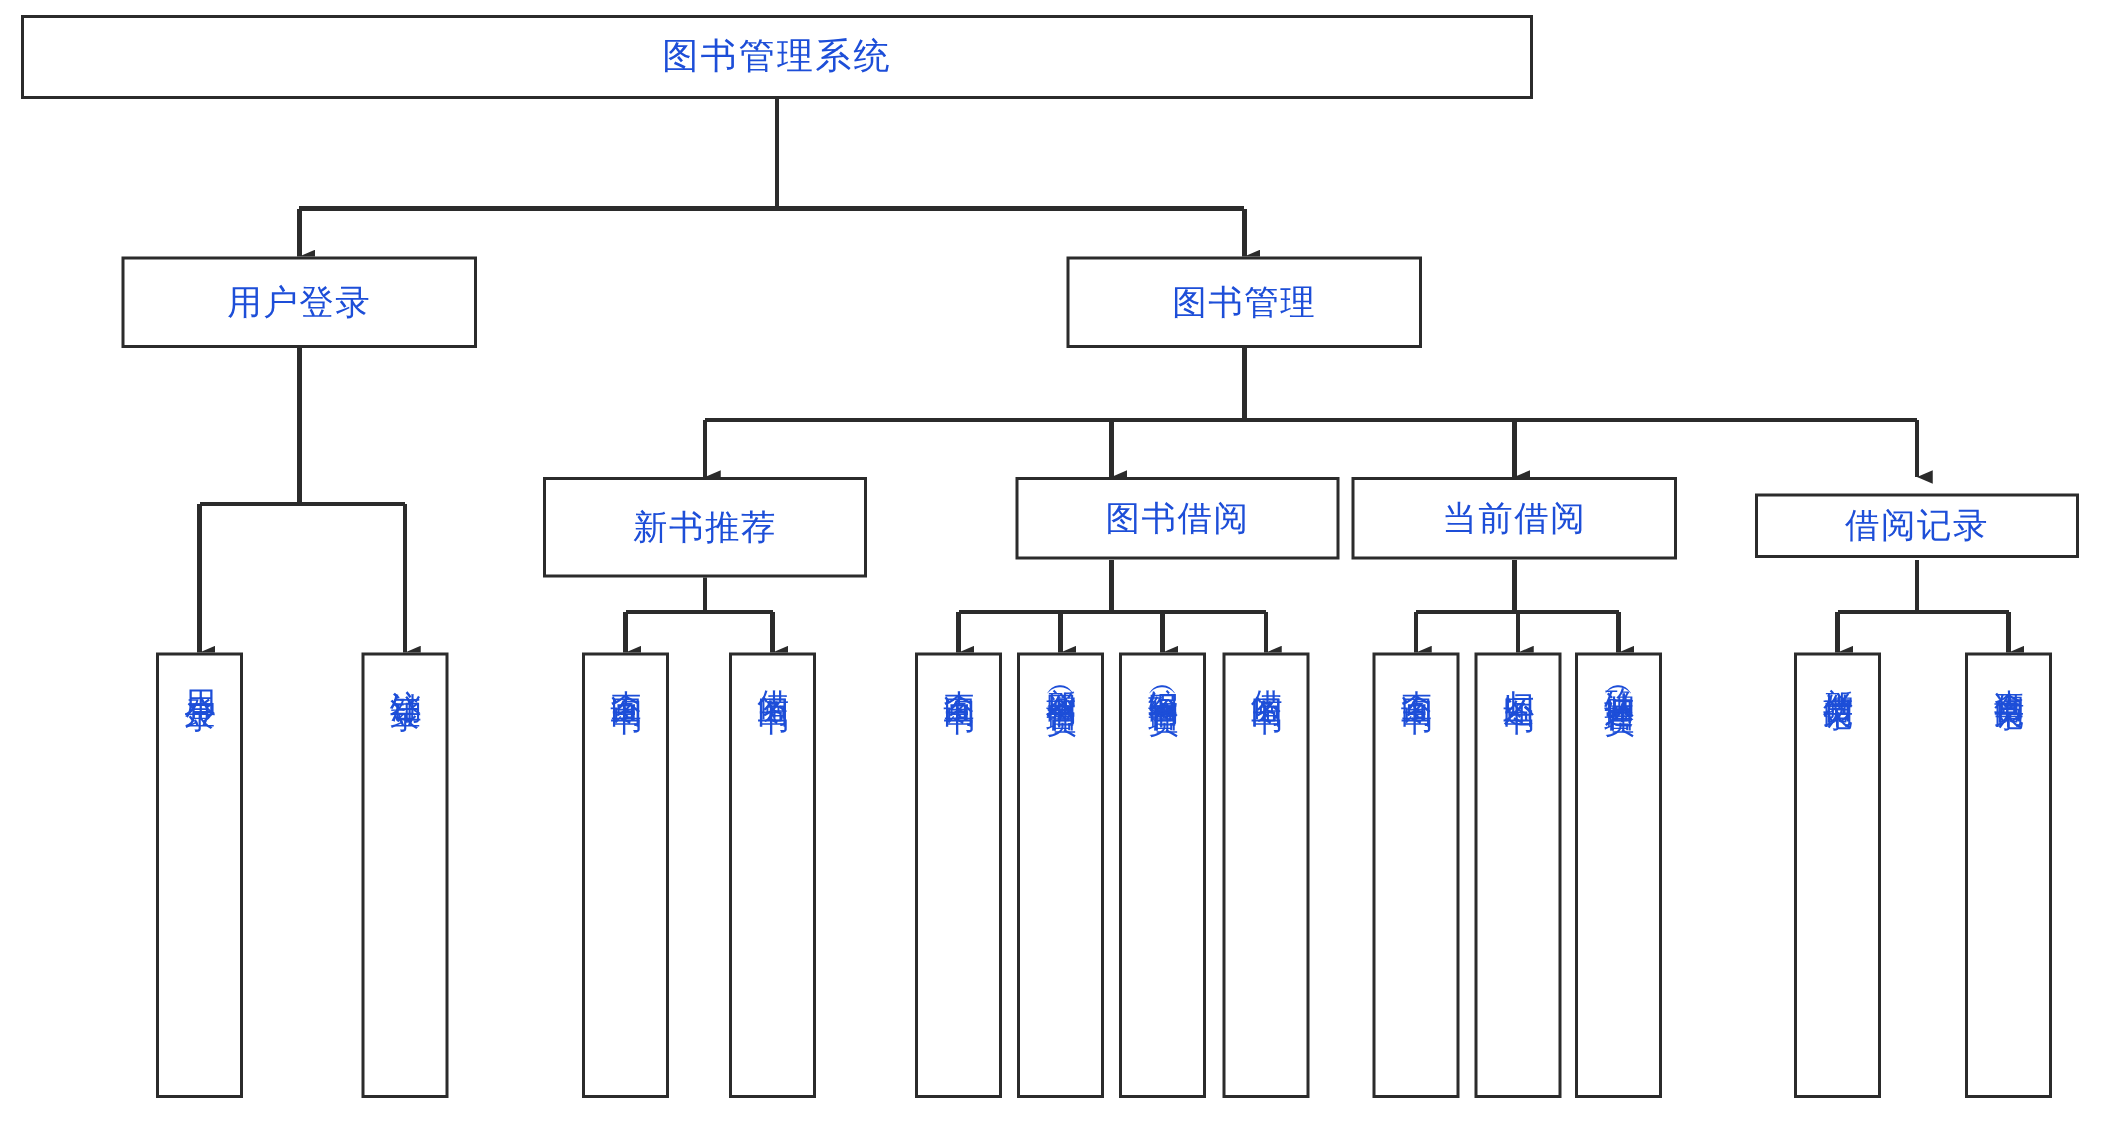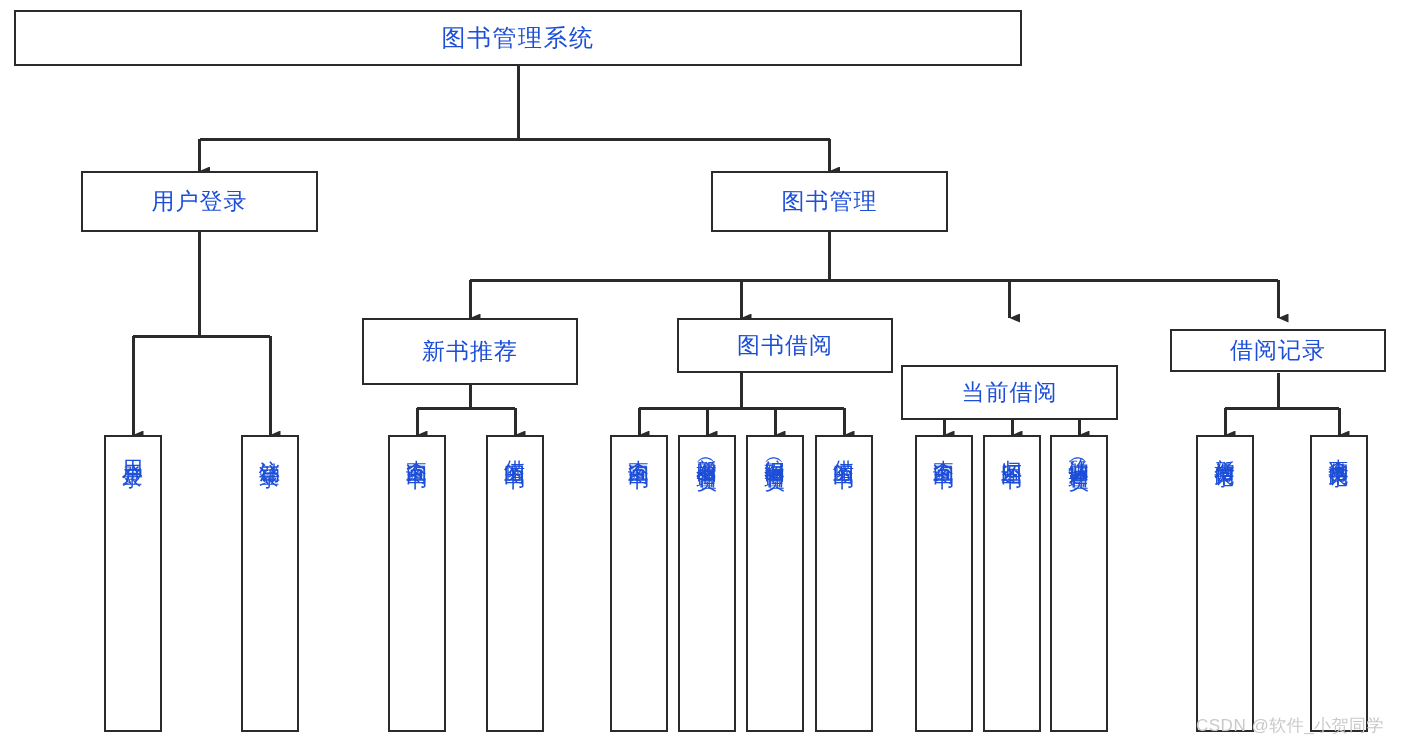--- a/index.html
+++ b/index.html
@@ -135,21 +135,21 @@
       </div>
       <div class="node horiz" style="left: 711px; top: 171px; width: 237px; height: 61px;">
         <span class="node-label">图书管理</span>
       </div>
       <div class="node horiz" style="left: 362px; top: 318px; width: 216px; height: 67px;">
         <span class="node-label">新书推荐</span>
       </div>
       <div class="node horiz" style="left: 633px; top: 318px; width: 216px; height: 55px; margin-left: 44px;">
         <span class="node-label">图书借阅</span>
       </div>
-      <div class="node horiz" style="left: 901px; top: 318px; width: 217px; height: 55px; margin-top: 47px;">
+      <div class="node horiz" style="left: 901px; top: 318px; width: 217px; height: 55px;">
         <span class="node-label">当前借阅</span>
       </div>
       <div class="node horiz" style="left: 1170px; top: 329px; width: 216px; height: 43px;">
         <span class="node-label">借阅记录</span>
       </div>
       <div class="node vert" style="left: 104px; top: 435px; width: 58px; height: 297px;">
         <span class="node-label">用户登录</span>
       </div>
       <div class="node vert" style="left: 241px; top: 435px; width: 58px; height: 297px;">
         <span class="node-label">注销登录</span>
@@ -182,14 +182,13 @@
         <span class="node-label">确认归还（管理员）</span>
       </div>
       <div class="node vert tall" style="left: 1196px; top: 435px; width: 58px; height: 297px;">
         <span class="node-label">新增借阅记录</span>
       </div>
       <div class="node vert tall" style="left: 1310px; top: 435px; width: 58px; height: 297px;">
         <span class="node-label">查询借阅记录</span>
       </div>
     </div>
 
-  <div class="watermark" style="left:1196px; top:714px;">CSDN @软件_小贺同学</div>
 </div>
 
 </body></html>

